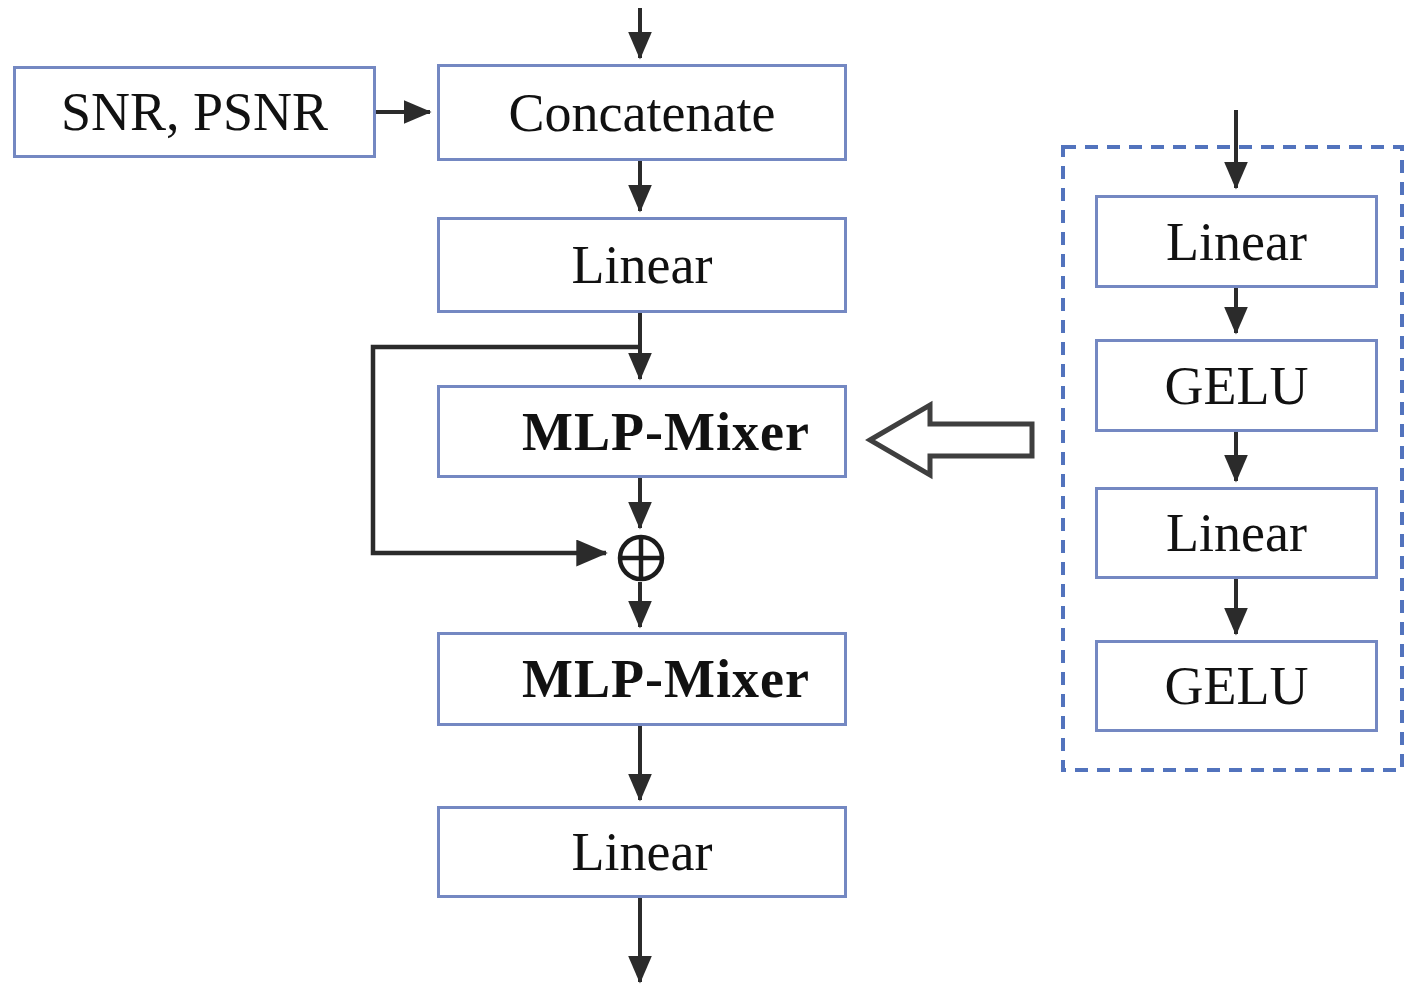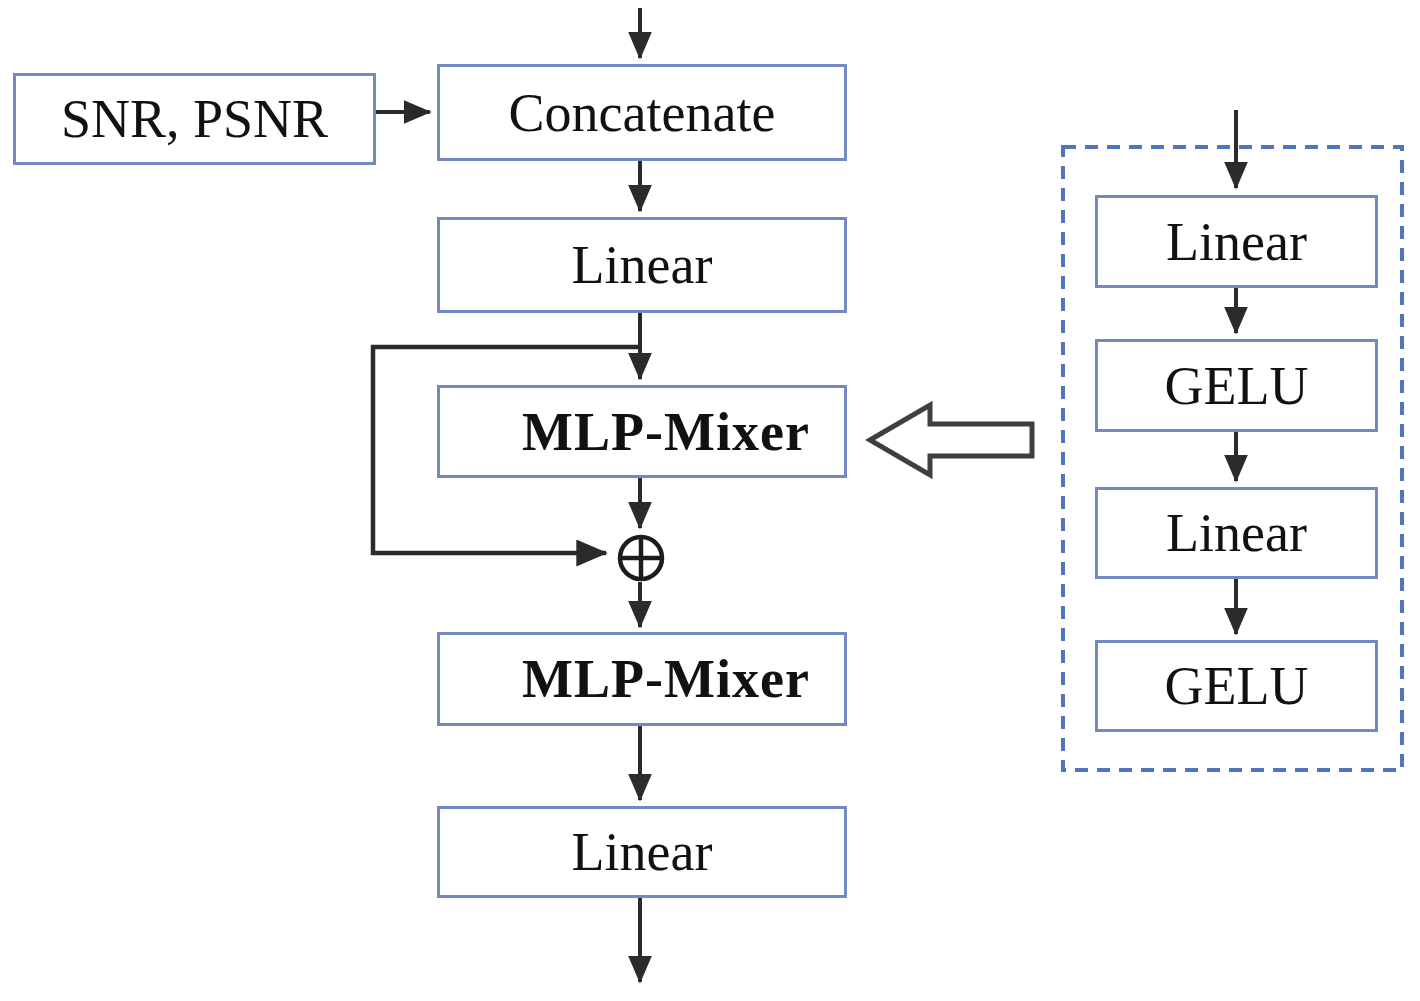--- a/index.html
+++ b/index.html
@@ -31,21 +31,21 @@
     display: flex;
     align-items: center;
     justify-content: center;
     font-size: 54px;
     line-height: 1;
     white-space: nowrap;
   }
   .node.bold { font-weight: 700; letter-spacing: 1px; padding-left: 48px; }
 
   
-  .snr-box     { left: 13px;  top: 73px;  width: 363px; height: 92px; justify-content: center; }
+  .snr-box     { left: 13px;  top: 66px;  width: 363px; height: 92px; justify-content: center; }
   .concat-box  { left: 437px; top: 64px;  width: 410px; height: 97px; text-align: center; }
   .linear-in   { left: 437px; top: 217px; width: 410px; height: 96px; }
   .mixer1      { left: 437px; top: 385px; width: 410px; height: 93px; }
   .mixer2      { left: 437px; top: 632px; width: 410px; height: 94px; }
   .linear-out  { left: 437px; top: 806px; width: 410px; height: 92px; }
 
   
   .d-box { left: 1095px; width: 283px; font-size: 54px; }
   .d-linear1 { top: 195px; height: 93px; }
   .d-gelu1   { top: 339px; height: 93px; }

